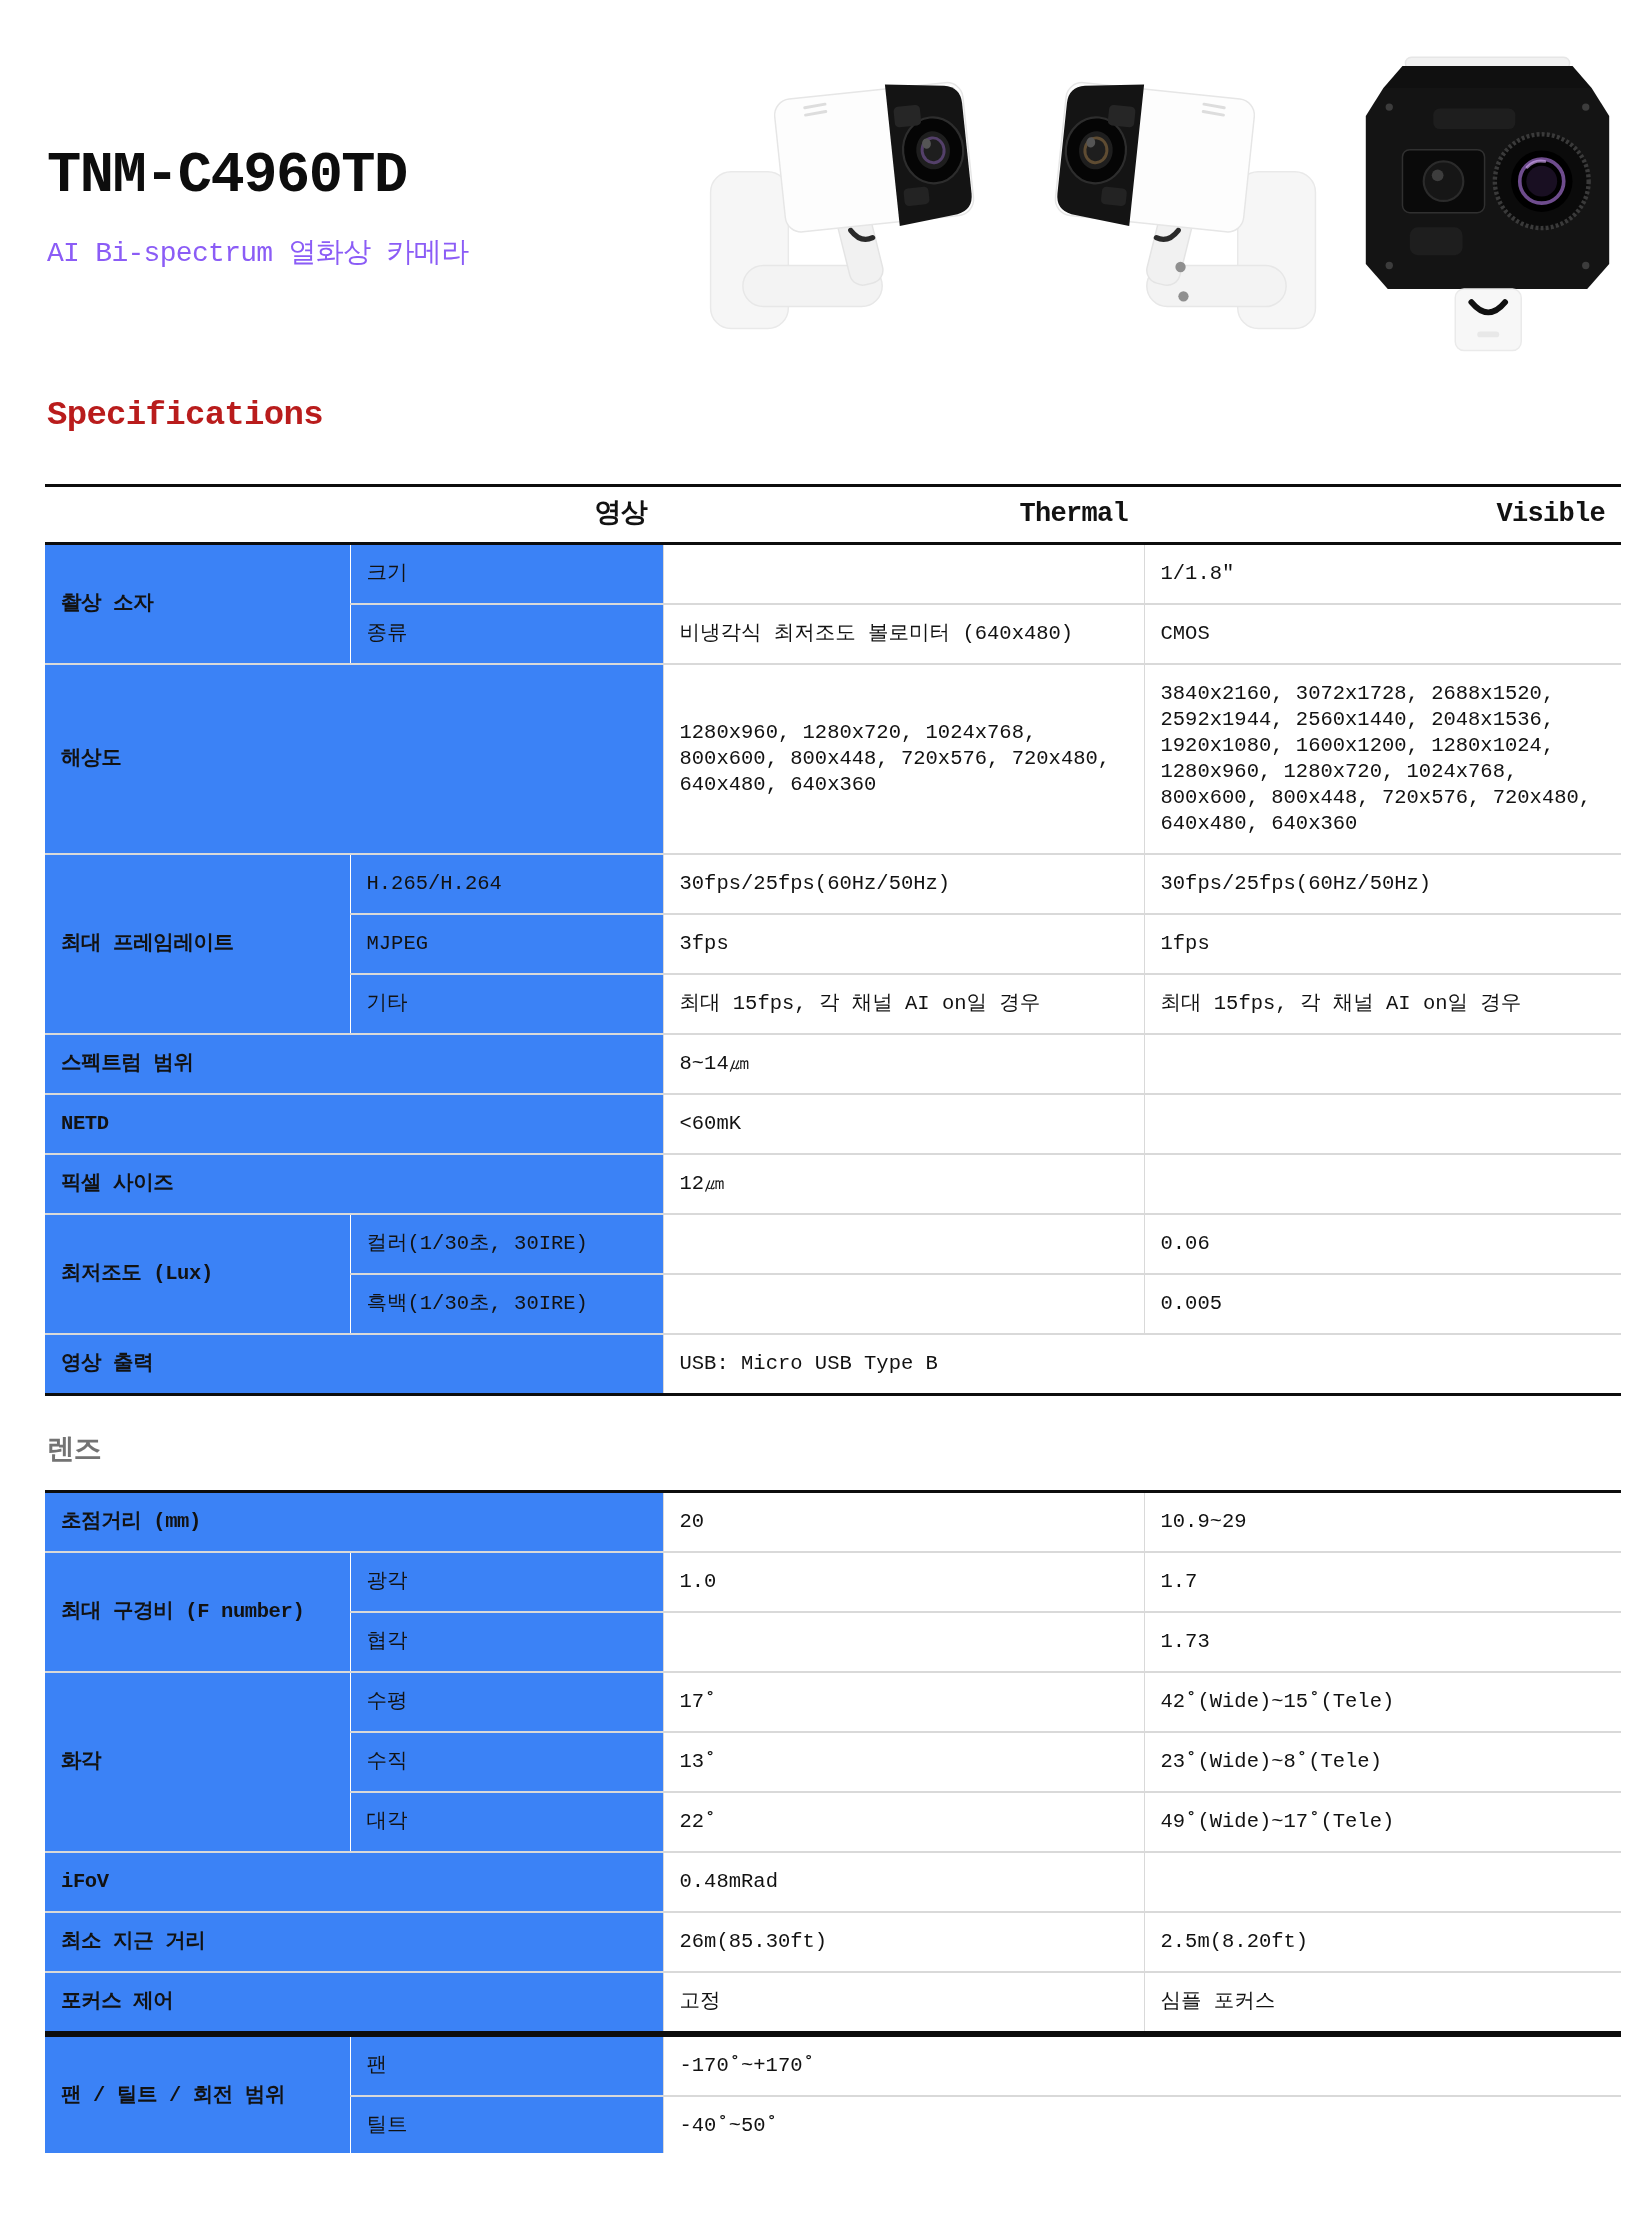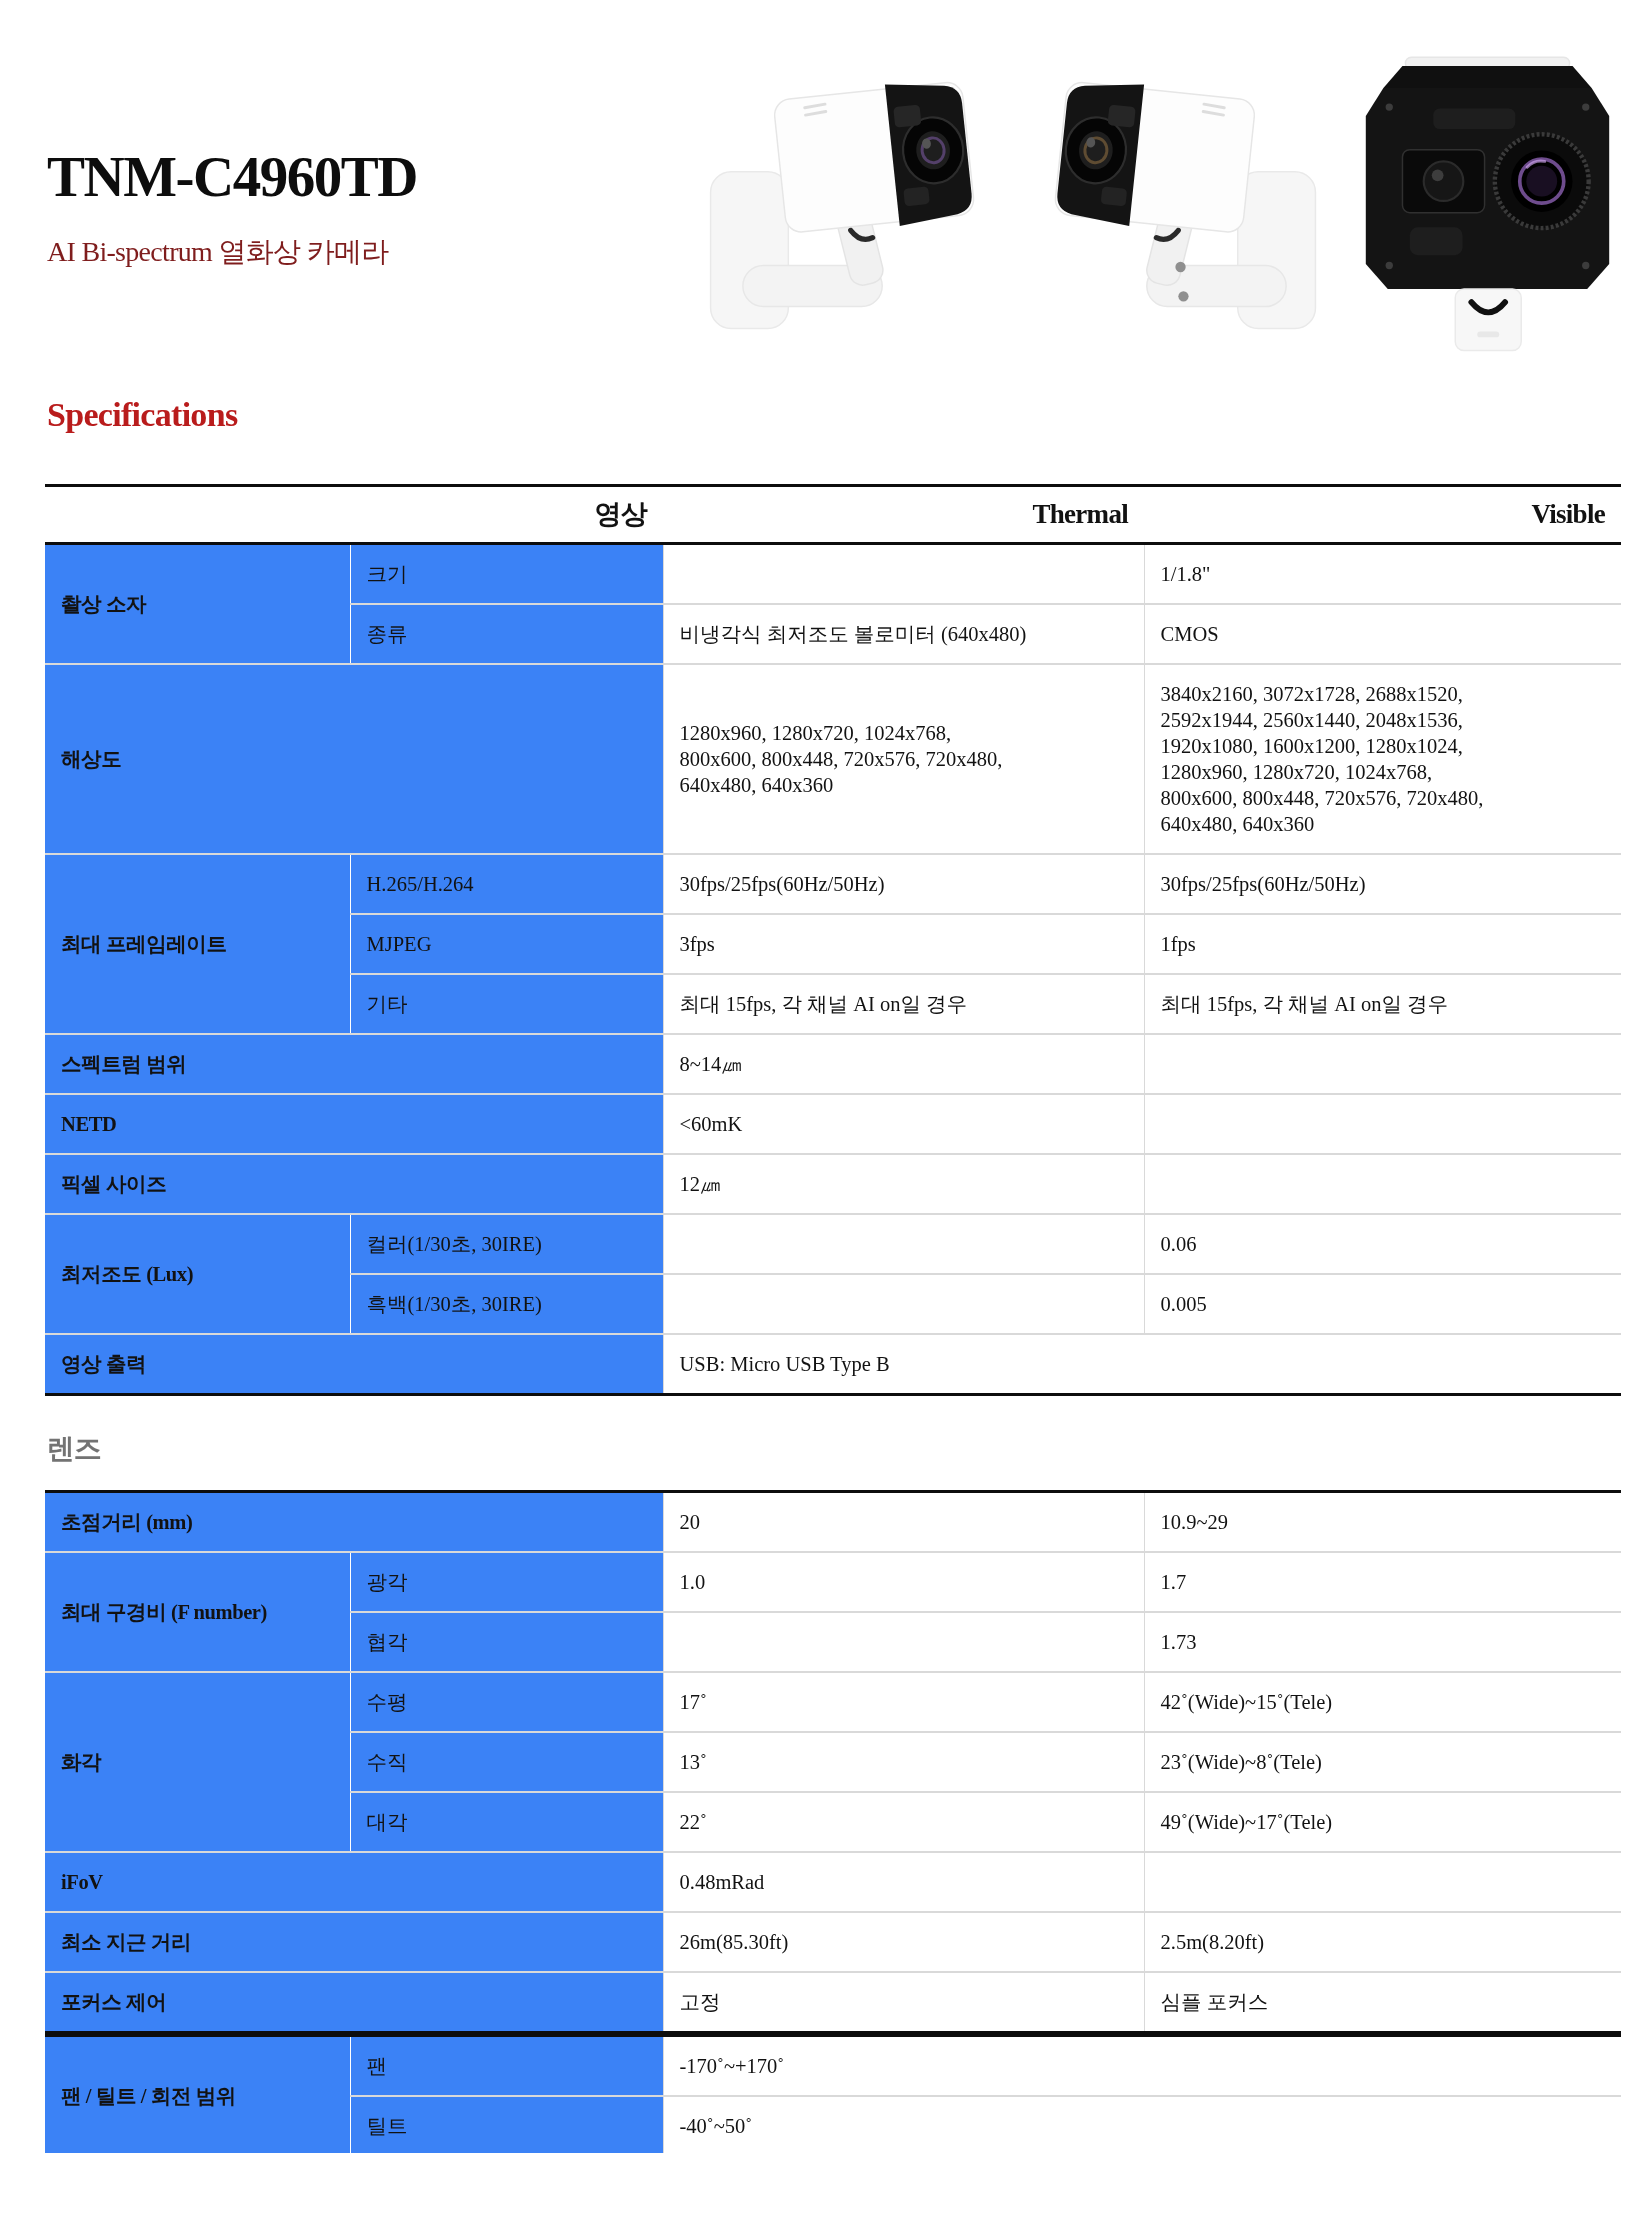--- a/index.html
+++ b/index.html
@@ -1,29 +1,29 @@
 <!DOCTYPE html>
 <html style="font-size:11.7px"><head>
 <meta charset="utf-8">
 <style>
   * { margin:0; padding:0; box-sizing:border-box; }
   html,body { background:#ffffff; }
   .page {
     position:relative;
     width:1649px; height:2153px;
     background:#ffffff;
-    font-family:Liberation Serif, serif;
+    font-family:Liberation Mono, monospace;
     color:#111111;
     overflow:hidden;
     border-radius:16px;
   }
   
   .titles { position:absolute; left:47px; top:147px; }
   .model-title { font-size:57px; font-weight:700; letter-spacing:-1.5px; color:#0d0d0d; line-height:1.05; }
-  .model-subtitle { font-size:28px; font-weight:400; letter-spacing:-0.7px; color:#7f1d1d; margin-top:26.4px; }
+  .model-subtitle { font-size:28px; font-weight:400; letter-spacing:-0.7px; color:#8b5cf6; margin-top:26.4px; }
   .specs-heading { position:absolute; left:47px; top:396px; font-size:34px; font-weight:700; letter-spacing:-0.7px; color:#b91c1c;text-align:center; }
 
   .product-images { position:absolute; top:47px; right:22px; display:flex; align-items:flex-start; gap:19px; }
   .product-images svg { display:block; }
 
   
   .tables { position:absolute; left:45px; top:484px; width:1576px; }
   table { width:100%; border-collapse:collapse; table-layout:fixed; }
   table.t-first { border-top:3.7px solid #0d0d0d; border-bottom:3.7px solid #0d0d0d; }
   table.t-mid   { border-top:3.7px solid #0d0d0d; border-bottom:3.7px solid #0d0d0d; }

